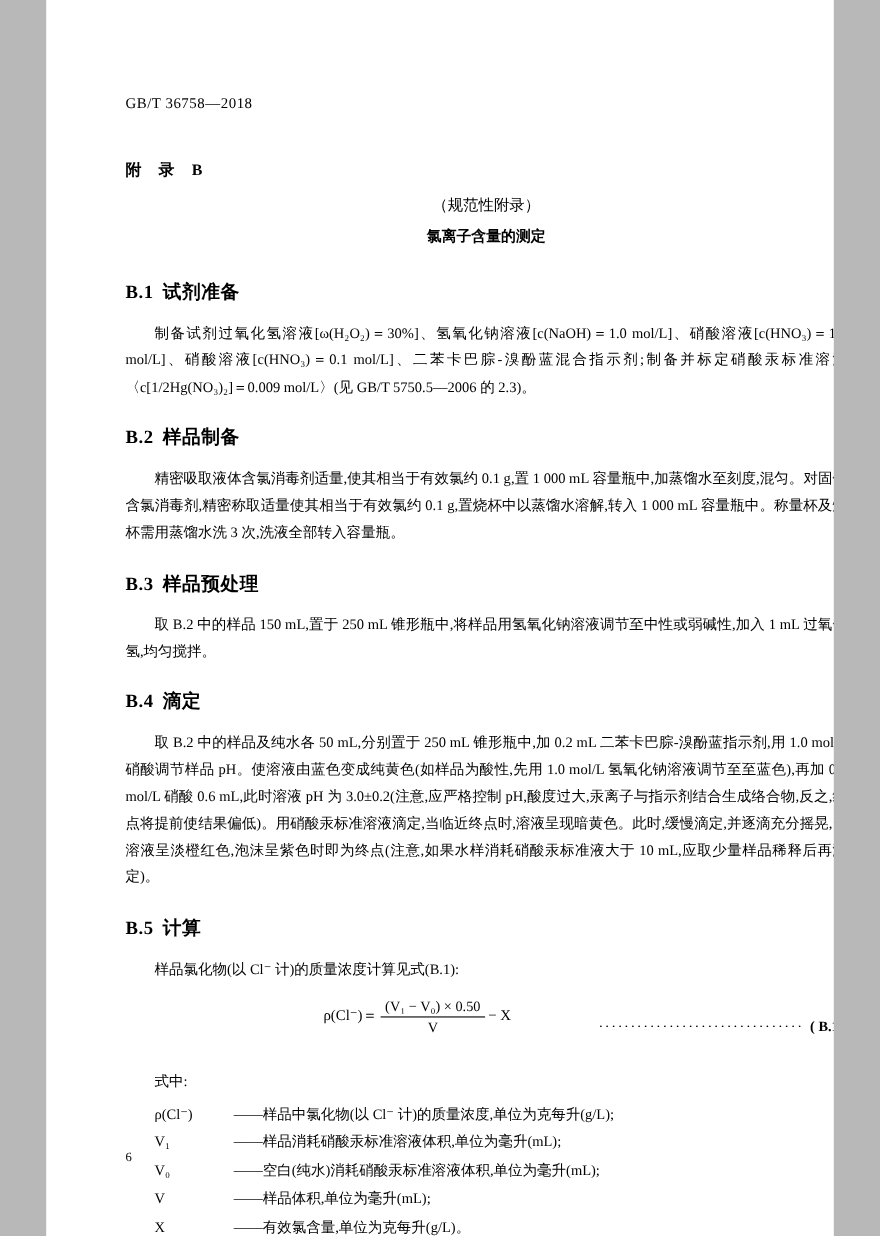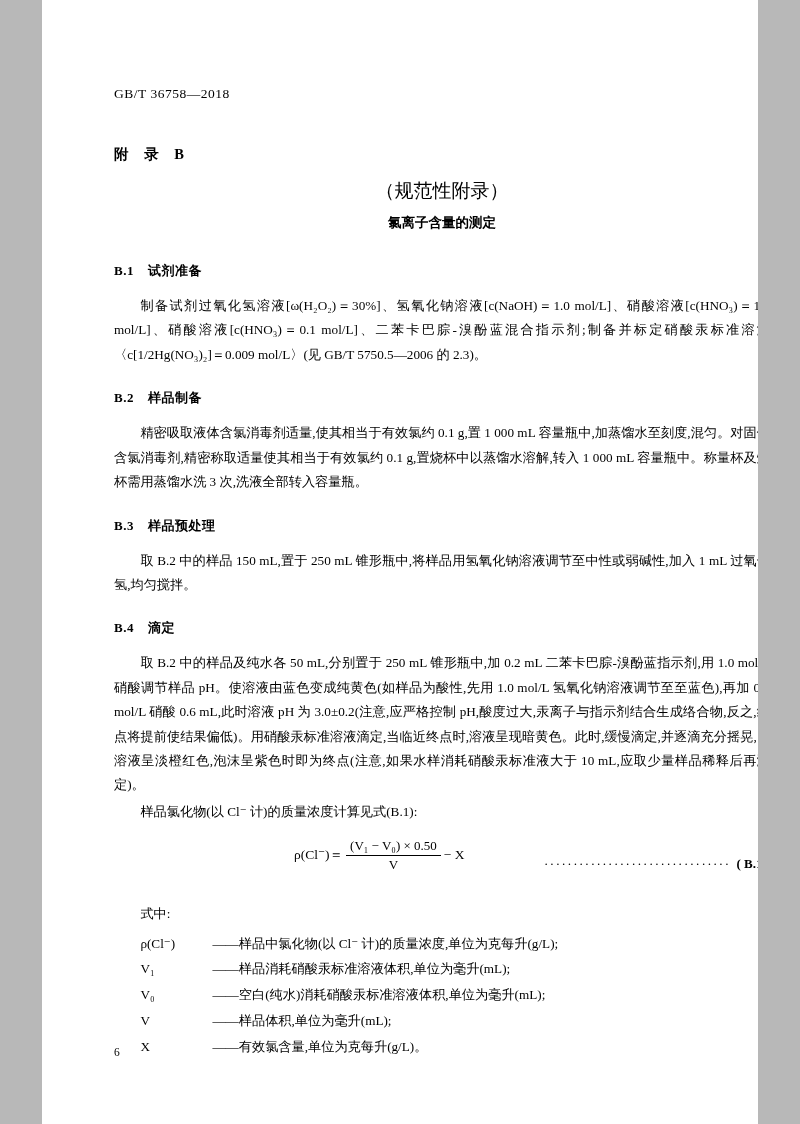--- a/index.html
+++ b/index.html
@@ -36,31 +36,31 @@
   }
   .annex-title {
     text-align: left;
     font-size: 14.5px;
     font-weight: bold;
     letter-spacing: 6px;
     margin: 0 0 14px 0;
   }
   .annex-sub {
     text-align: center;
-    font-size: 19px;
+    font-size: 14px;
     margin: 0 0 10px 0;
   }
   .annex-name {
     text-align: center;
     font-size: 13.5px;
     font-weight: bold;
     margin: 0 0 30px 0;
   }
   .sec-head {
-    font-size: 13px;
+    font-size: 17px;
     font-weight: bold;
     margin: 22px 0 14px 0;
     letter-spacing: 0.5px;
   }
   .sec-head .num {
     display: inline-block;
     min-width: 34px;
   }
   p.body {
     font-size: 13.2px;
@@ -172,20 +172,23 @@
     <div class="sec-head">
       <span class="num">B.3</span><span>样品预处理</span>
     </div>
     <p class="body">取 B.2 中的样品 150 mL,置于 250 mL 锥形瓶中,将样品用氢氧化钠溶液调节至中性或弱碱性,加入 1 mL 过氧化氢,均匀搅拌。</p>
 
     <div class="sec-head">
       <span class="num">B.4</span><span>滴定</span>
     </div>
     <p class="body">取 B.2 中的样品及纯水各 50 mL,分别置于 250 mL 锥形瓶中,加 0.2 mL 二苯卡巴腙-溴酚蓝指示剂,用 1.0 mol/L 硝酸调节样品 pH。使溶液由蓝色变成纯黄色(如样品为酸性,先用 1.0 mol/L 氢氧化钠溶液调节至至蓝色),再加 0.1 mol/L 硝酸 0.6 mL,此时溶液 pH 为 3.0±0.2(注意,应严格控制 pH,酸度过大,汞离子与指示剂结合生成络合物,反之,终点将提前使结果偏低)。用硝酸汞标准溶液滴定,当临近终点时,溶液呈现暗黄色。此时,缓慢滴定,并逐滴充分摇晃,当溶液呈淡橙红色,泡沫呈紫色时即为终点(注意,如果水样消耗硝酸汞标准液大于 10 mL,应取少量样品稀释后再测定)。</p>
 
+    <div class="sec-head">
+      <span class="num">B.5</span><span>计算</span>
+    </div>
     <p class="body">样品氯化物(以 Cl⁻ 计)的质量浓度计算见式(B.1):</p>
 
     <div class="formula-row">
       <div class="formula">
         <span>ρ(Cl⁻)＝</span><span class="frac"><span class="top">(V₁ − V₀) × 0.50</span><span class="bot">V</span></span><span>− X</span>
       </div>
       <div class="dots">································</div>
       <div class="eqno">( B.1 )</div>
     </div>
 

